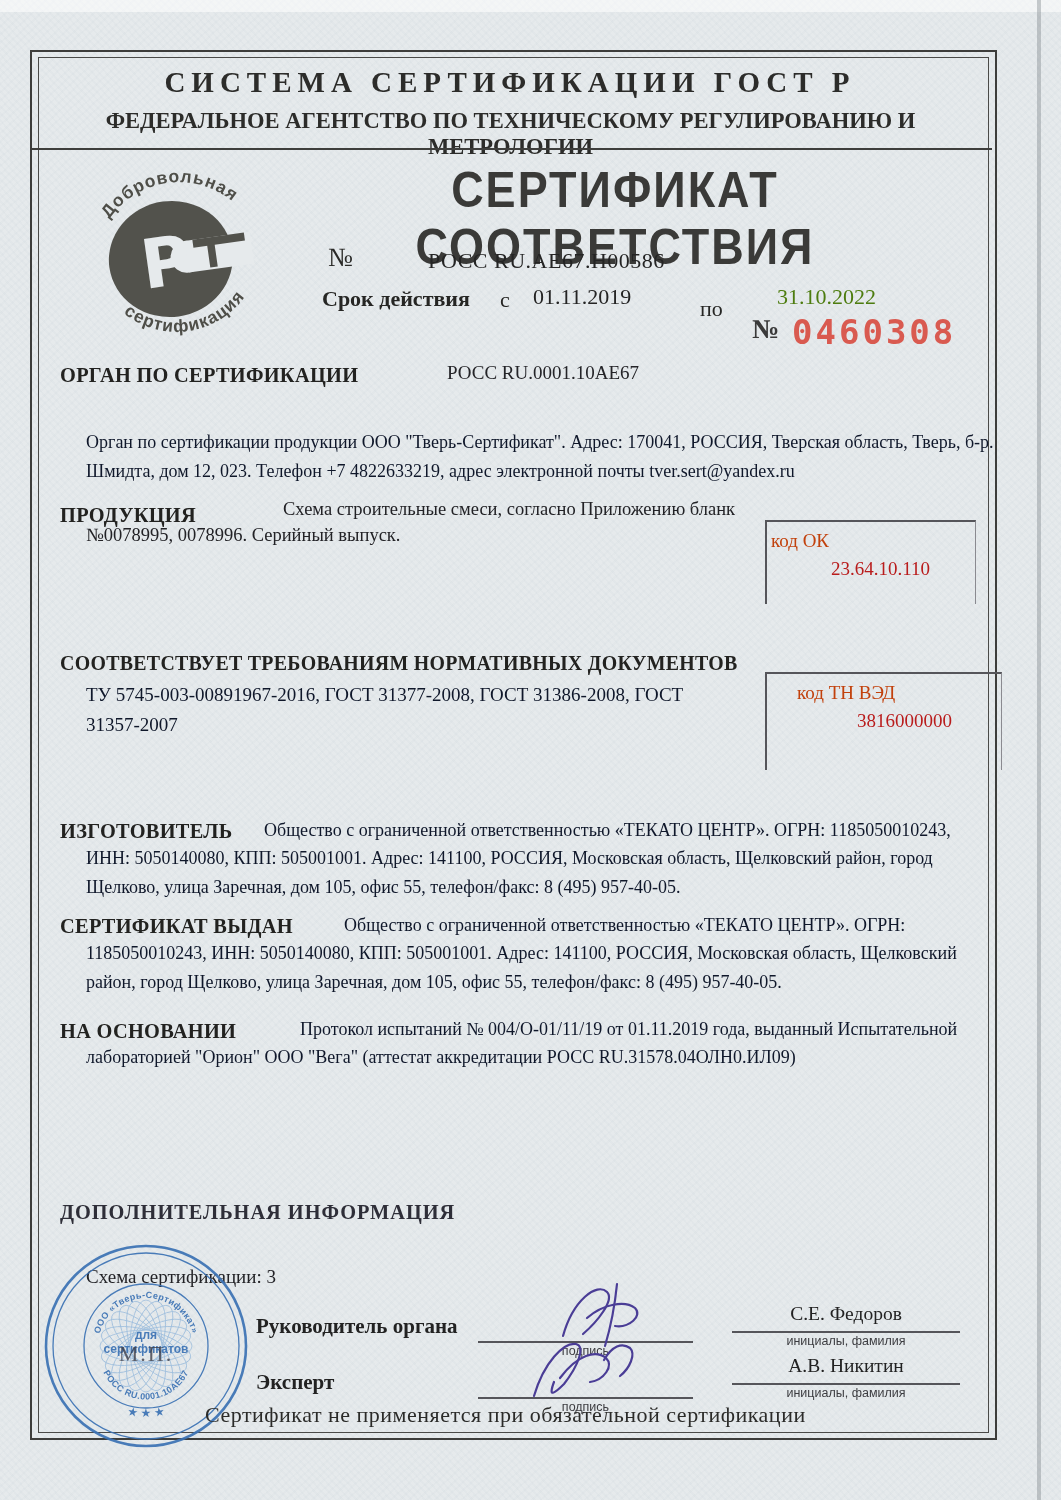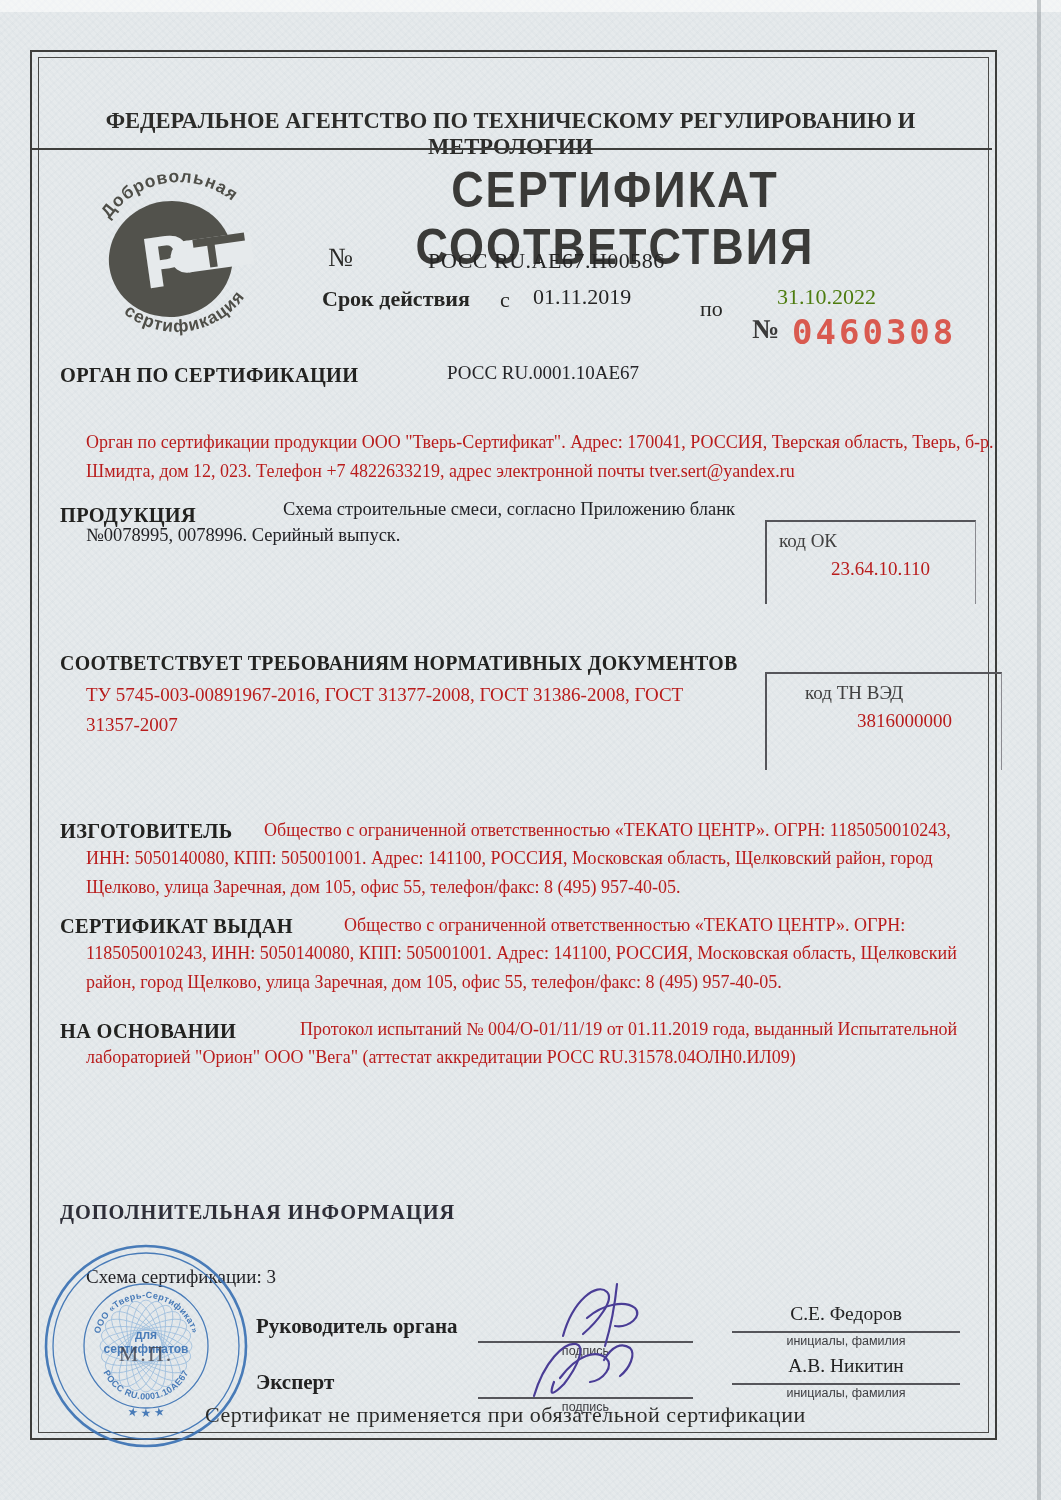--- a/index.html
+++ b/index.html
@@ -32,32 +32,32 @@
   .from-label{position:absolute;left:500px;top:287px;font:22px "Liberation Serif",serif;color:#262624;}
   .valid-from{position:absolute;left:533px;top:284px;font:22px "Liberation Serif",serif;color:#242424;}
   .to-label{position:absolute;left:700px;top:296px;font:22px "Liberation Serif",serif;color:#262624;}
   .valid-to{position:absolute;left:777px;top:284px;font:22px "Liberation Serif",serif;color:#4d7c0f;}
 
   .form-no-label{position:absolute;left:752px;top:314px;font:bold 27px "Liberation Serif",serif;color:#3a3a3a;}
   .form-number{position:absolute;left:792px;top:312px;font:bold 34px "DejaVu Sans Mono",monospace;
     color:#d95a50;letter-spacing:3px;}
 
   .lbl{font:bold 21px "Liberation Serif",serif;color:#222220;letter-spacing:.3px;transform:scaleX(.97);transform-origin:left;white-space:nowrap;}
-  .body-text{font:18px/1.6 "Liberation Serif",serif;color:#b91c1c;}
+  .body-text{font:18px/1.6 "Liberation Serif",serif;color:#0f172a;}
 
   .organ-label{position:absolute;left:60px;top:363px;}
   .organ-value{position:absolute;left:447px;top:362px;font:19px "Liberation Serif",serif;color:#242428;}
   .organ-body{position:absolute;left:86px;top:428px;width:908px;}
 
   .product-label{position:absolute;left:60px;top:503px;}
   .product-line1{position:absolute;left:283px;top:499px;font:18.5px "Liberation Serif",serif;color:#222226;}
   .product-line2{position:absolute;left:86px;top:525px;font:18.5px "Liberation Serif",serif;color:#222226;}
 
   .code-box{position:absolute;left:765px;width:208px;border-top:2px solid #55555a;border-left:2px solid #55555a;border-right:1px solid #8a8a90;}
-  .code-box .code-label{font:19px "Liberation Serif",serif;color:#404040;margin:8px 0 0 12px;}
+  .code-box .code-label{font:19px "Liberation Serif",serif;color:#c2410c;margin:8px 0 0 4px;}
   .code-box .code-value{font:19px "Liberation Serif",serif;color:#b91c1c;margin:6px 0 0 64px;}
   .code-ok-box{top:520px;height:82px;}
   .code-tn-box{top:672px;height:96px;padding-left:26px;}
 
   .conformity-label{position:absolute;left:60px;top:652px;font:bold 20.5px "Liberation Serif",serif;}
   .conformity-body{position:absolute;left:86px;top:680px;width:648px;font-size:19px;}
 
   .manufacturer-label{position:absolute;left:60px;top:819px;}
   .manufacturer-body{position:absolute;left:86px;top:816px;width:912px;text-indent:178px;line-height:1.58;}
 
@@ -97,20 +97,21 @@
 <body>
 
 <div class="page">
   <div class="scan-edge-top"></div>
   <div class="scan-edge-right"></div>
 
   <div class="frame">
     <div class="frame-inner"></div>
   </div>
 
+  <div class="hdr1">СИСТЕМА СЕРТИФИКАЦИИ ГОСТ Р</div>
   <div class="hdr2">ФЕДЕРАЛЬНОЕ АГЕНТСТВО ПО ТЕХНИЧЕСКОМУ РЕГУЛИРОВАНИЮ И МЕТРОЛОГИИ</div>
   <div class="divider"></div>
 
   <svg class="rst-logo" viewBox="0 0 212 182">
     <defs>
       <path id="logoArcTop" d="M 21.9 86.3 A 84 84 0 0 1 184.1 86.3"></path>
       <path id="logoArcBottom" d="M 24.9 120.7 A 84 84 0 0 0 181.1 120.7"></path>
     </defs>
     <g transform="rotate(-8 103 102)">
       <text font-family="Liberation Sans, sans-serif" font-size="17.5" font-weight="bold" fill="#4e4e48" letter-spacing="1">

